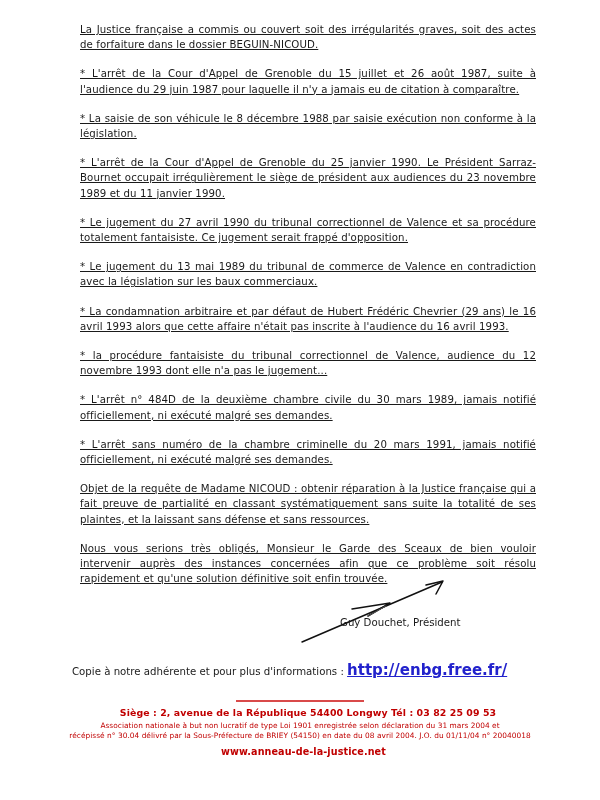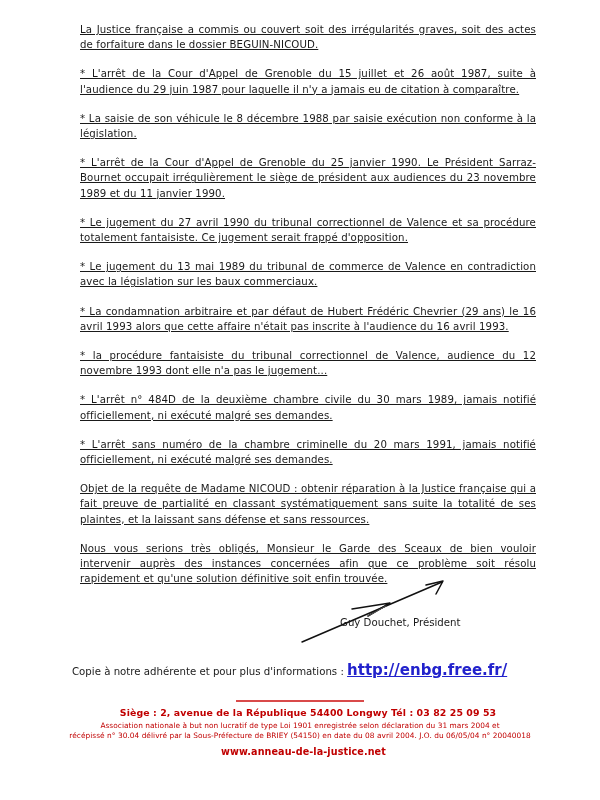--- a/index.html
+++ b/index.html
@@ -158,17 +158,17 @@
   </div>
 
   <div class="copie-line">
     <span>Copie à notre adhérente et pour plus d'informations : </span><a class="copie-link" href="#">http://enbg.free.fr/</a>
   </div>
 
   <div class="footer">
     <hr class="footer-rule">
     <p class="footer-siege">Siège : 2, avenue de la République 54400 Longwy  Tél : 03 82 25 09 53</p>
     <p class="footer-legal">Association nationale à but non lucratif de type Loi 1901 enregistrée selon déclaration du 31 mars 2004 et</p>
-    <p class="footer-legal">récépissé n° 30.04 délivré par la Sous-Préfecture de BRIEY (54150) en date du 08 avril 2004.   J.O. du 06/05/04 n° 20040018</p>
+    <p class="footer-legal">récépissé n° 30.04 délivré par la Sous-Préfecture de BRIEY (54150) en date du 08 avril 2004.   J.O. du 01/11/04 n° 20040018</p>
     <p class="footer-site">www.anneau-de-la-justice.net</p>
   </div>
 
 </div>
 
 </body></html>

